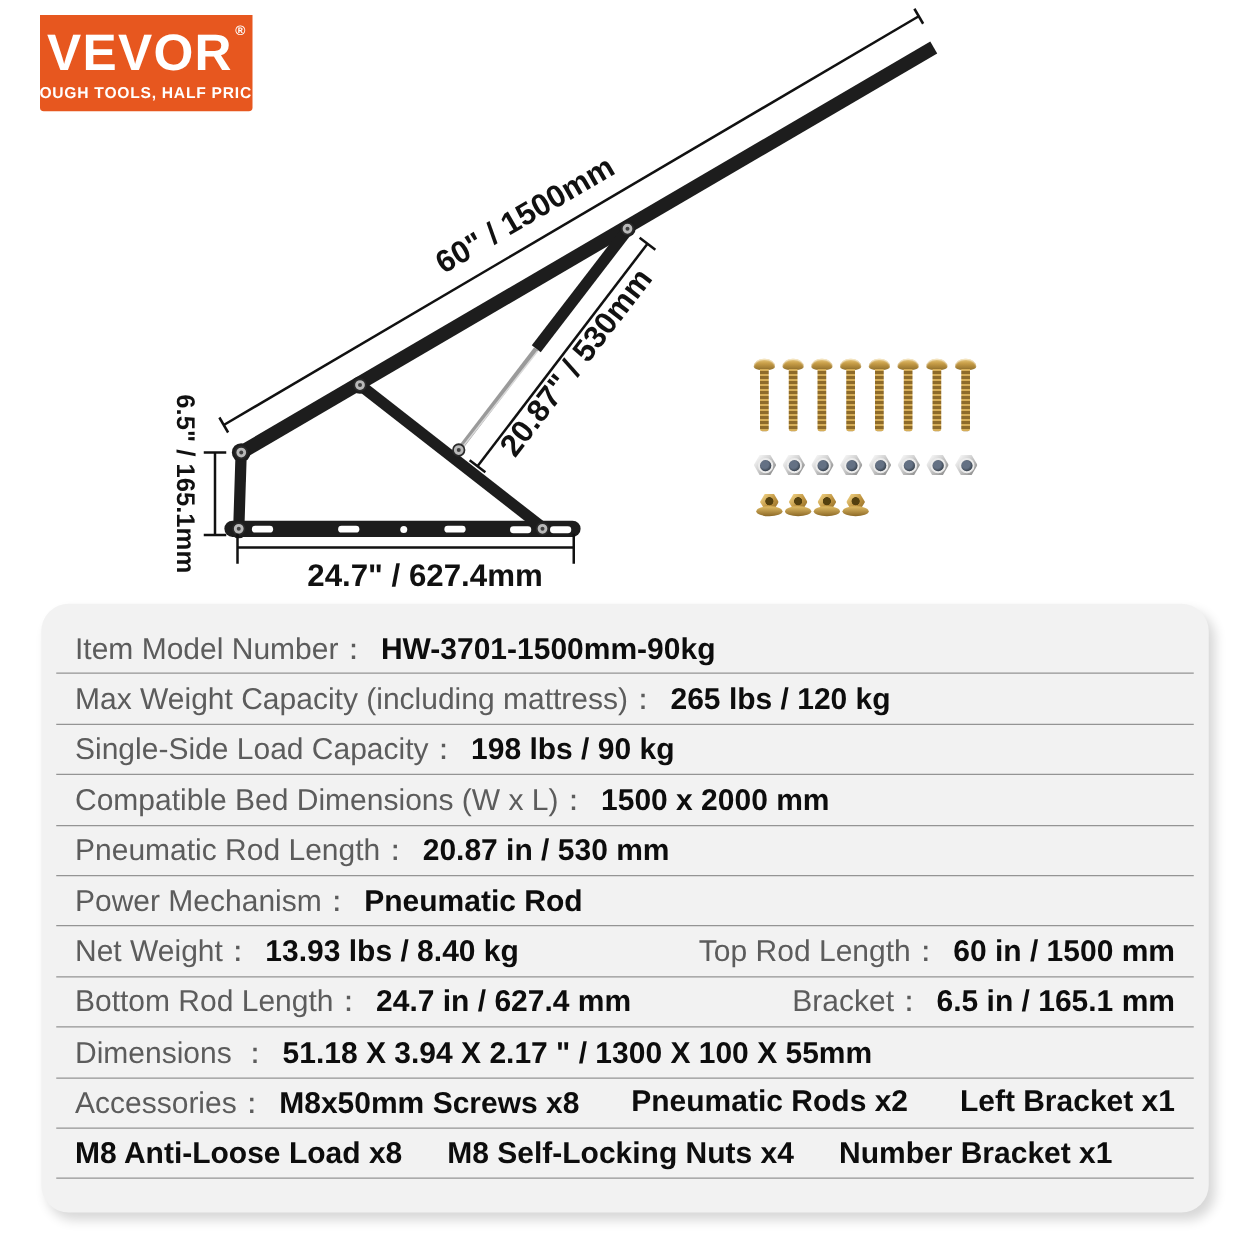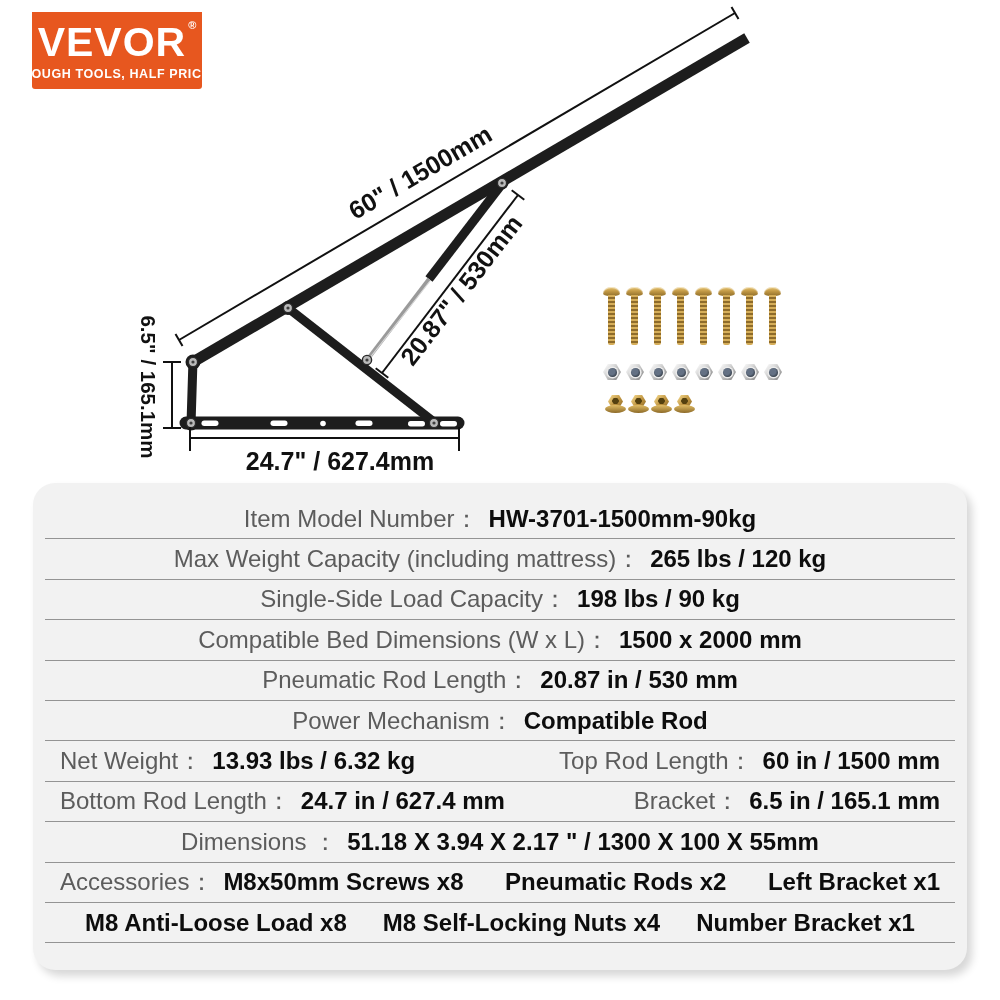--- a/index.html
+++ b/index.html
@@ -47,21 +47,21 @@
   .flangenut::after{content:"";position:absolute;left:0;bottom:0;width:21px;height:8px;
     border-radius:50%;background:linear-gradient(180deg,#e2bd66,#8c6927);}
 
   
   .spec-panel{position:absolute;left:33px;top:483px;width:934px;height:487px;
     background:#f2f2f2;border-radius:22px;box-shadow:5px 6px 9px rgba(0,0,0,.16);
     box-sizing:border-box;}
   .spec-table{padding:16px 12px 0 12px;}
   .spec-row{display:flex;align-items:center;height:40.4px;padding:0 15px;
     border-bottom:1.6px solid #949494;font-size:24px;white-space:nowrap;
-    color:#111;gap:36px;box-sizing:border-box;justify-content:center;}
+    color:#111;gap:36px;box-sizing:border-box;}
   .spec-row.justify{justify-content:space-between;gap:0;}
   .spec-cell{display:flex;align-items:baseline;}
   .spec-label{color:#5c5c5c;font-weight:400;}
   .spec-value{color:#0d0d0d;font-weight:700;margin-left:10px;}
   .spec-cell.no-label .spec-value{margin-left:0;}
 </style>
 </head>
 <body>
 
 <div class="stage">
@@ -194,27 +194,27 @@
         </div>
         <div class="spec-row">
           <span class="spec-cell">
             <span class="spec-label">Pneumatic Rod Length：</span>
             <span class="spec-value">20.87 in / 530 mm</span>
           </span>
         </div>
         <div class="spec-row">
           <span class="spec-cell">
             <span class="spec-label">Power Mechanism：</span>
-            <span class="spec-value">Compatible Rod</span>
+            <span class="spec-value">Pneumatic Rod</span>
           </span>
         </div>
         <div class="spec-row justify">
           <span class="spec-cell">
             <span class="spec-label">Net Weight：</span>
-            <span class="spec-value">13.93 lbs / 6.32 kg</span>
+            <span class="spec-value">13.93 lbs / 8.40 kg</span>
           </span>
           <span class="spec-cell">
             <span class="spec-label">Top Rod Length：</span>
             <span class="spec-value">60 in / 1500 mm</span>
           </span>
         </div>
         <div class="spec-row justify">
           <span class="spec-cell">
             <span class="spec-label">Bottom Rod Length：</span>
             <span class="spec-value">24.7 in / 627.4 mm</span>

